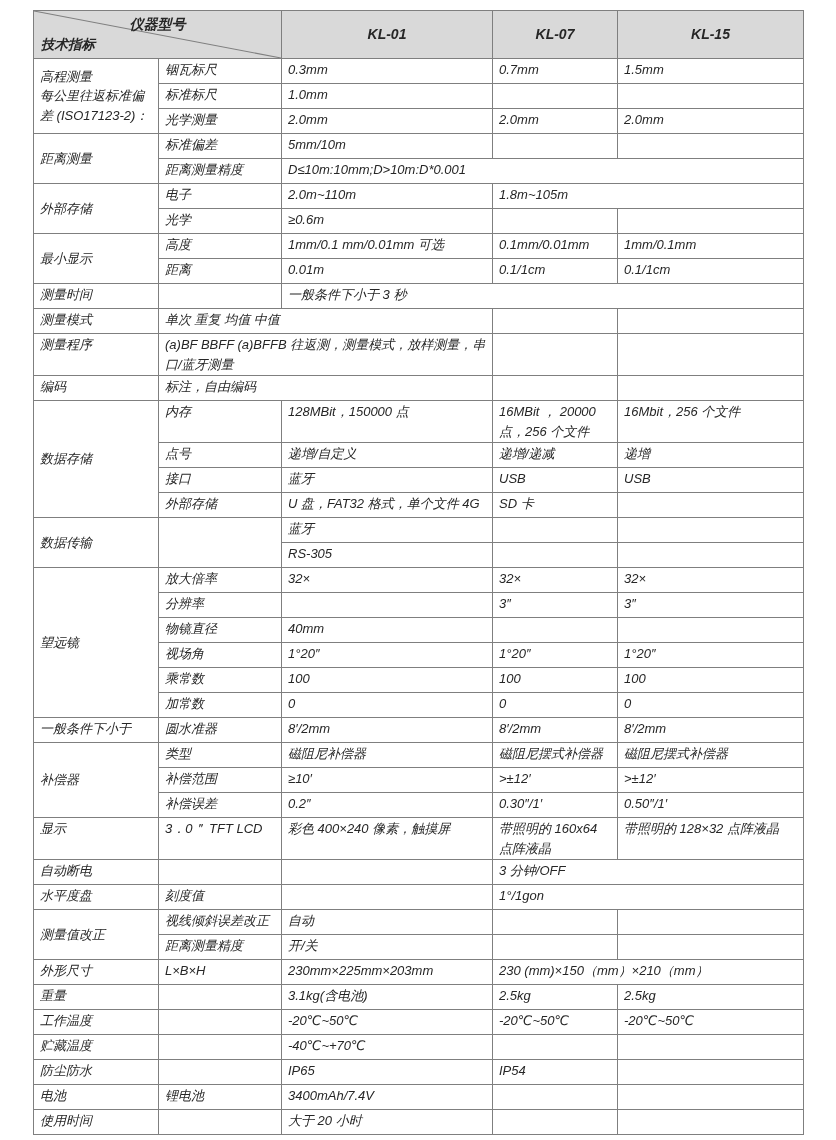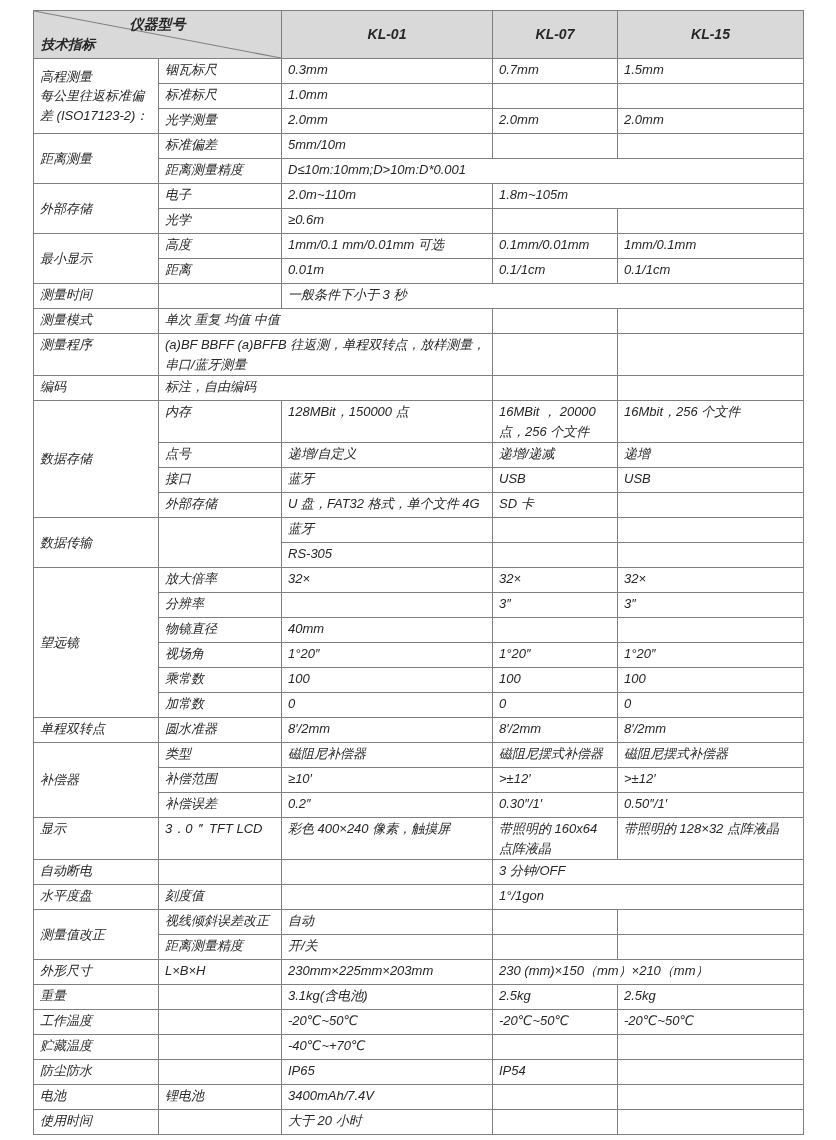--- a/index.html
+++ b/index.html
@@ -131,21 +131,21 @@
           <td colspan="3" class="c">一般条件下小于 3 秒</td>
         </tr>
         <tr>
           <td>测量模式</td>
           <td colspan="2">单次 重复 均值 中值</td>
           <td></td>
           <td></td>
         </tr>
         <tr>
           <td>测量程序</td>
-          <td colspan="2">(a)BF BBFF (a)BFFB 往返测，单程双转点，放样测量，串口/蓝牙测量</td>
+          <td colspan="2">(a)BF BBFF (a)BFFB 往返测，测量模式，放样测量，串口/蓝牙测量</td>
           <td></td>
           <td></td>
         </tr>
         <tr>
           <td>编码</td>
           <td colspan="2">标注，自由编码</td>
           <td></td>
           <td></td>
         </tr>
         <tr>
@@ -216,21 +216,21 @@
           <td>100</td>
           <td>100</td>
         </tr>
         <tr>
           <td>加常数</td>
           <td>0</td>
           <td>0</td>
           <td>0</td>
         </tr>
         <tr>
-          <td>单程双转点</td>
+          <td>一般条件下小于</td>
           <td>圆水准器</td>
           <td>8′/2mm</td>
           <td>8′/2mm</td>
           <td>8′/2mm</td>
         </tr>
         <tr>
           <td rowspan="3" class="mid">补偿器</td>
           <td>类型</td>
           <td>磁阻尼补偿器</td>
           <td>磁阻尼摆式补偿器</td>

